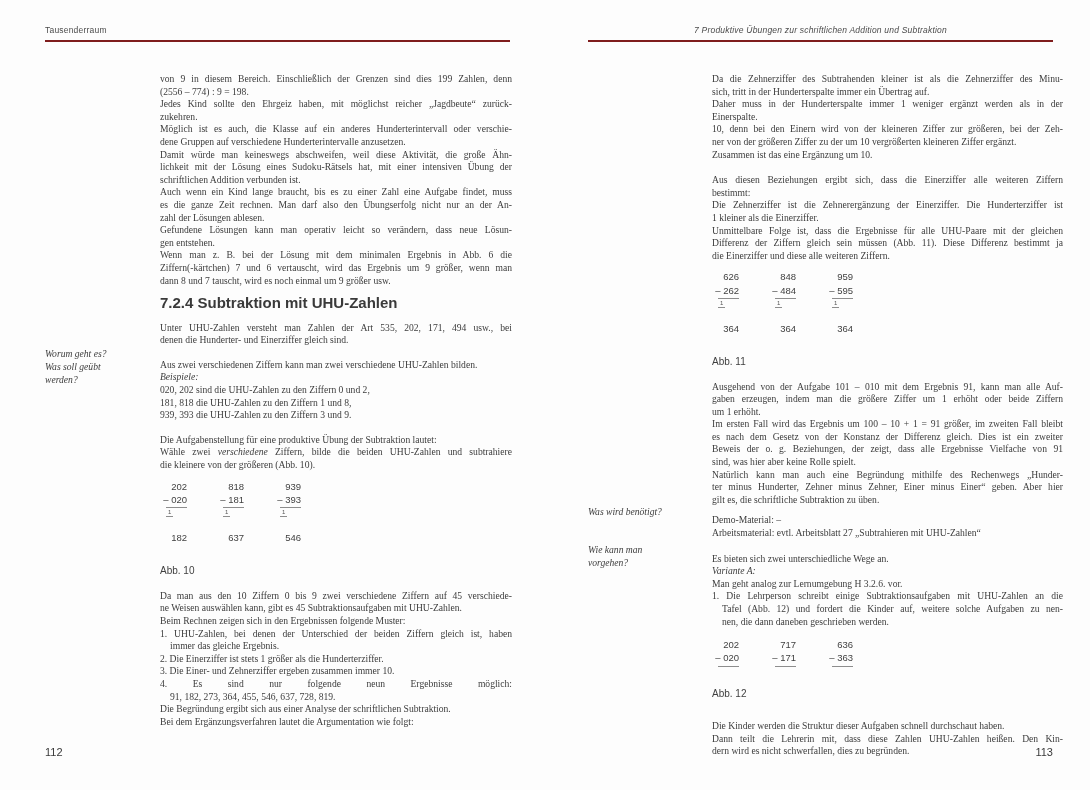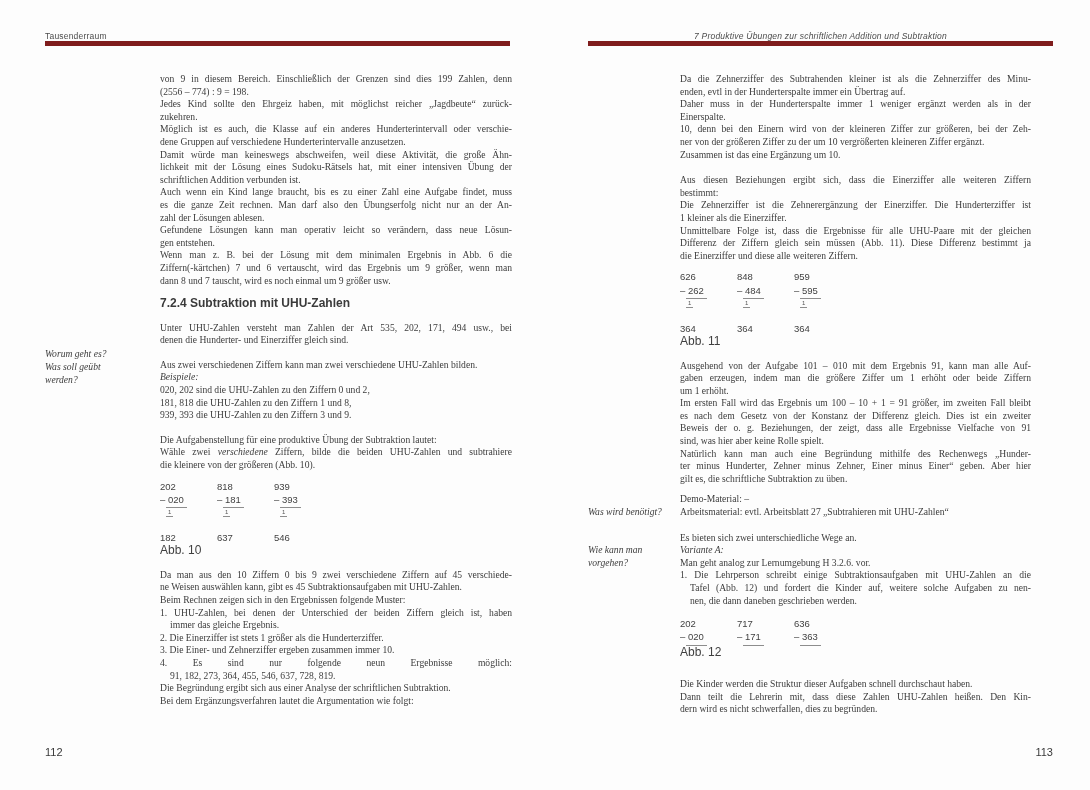--- a/index.html
+++ b/index.html
@@ -3,53 +3,53 @@
 <meta charset="utf-8">
 <style>
   html,body { margin:0; padding:0; background:#ffffff; }
   .canvas {
     position:relative; width:1090px; height:790px;
     background:#fdfdfd; overflow:hidden;
     font-family:"Liberation Serif", serif; color:#3c3c3c;
   }
   
   .page-header {
-    position:absolute; top:31px;
+    position:absolute; top:25px;
     font-family:"Liberation Sans", sans-serif; font-size:8.5px; letter-spacing:.2px;
-    color:#4c4c4c; border-bottom:5px solid #7f1d1d; 
+    color:#4c4c4c; border-bottom:2px solid #7f1d1d; padding-bottom:5px;
   }
   .page-header.left  { left:45px;  width:465px; text-align:left; }
   .page-header.right { left:588px; width:465px; text-align:center;font-style:italic; }
   
   .body-col {
     position:absolute; top:73px; width:352px;
     font-size:9.6px; line-height:12.6px; color:#3c3c3c;
   }
   #left-body  { left:160px; }
-  #right-body { left:680px; width:351px; }
+  #right-body { left:712px; width:351px; }
   .para { margin:0; }
   .line { min-height:12.6px; }
   .line.jl  { text-align:justify; text-align-last:justify; }
   .line.ind { padding-left:10px; }
   .heading {
     font-family:"Liberation Sans", sans-serif; font-weight:bold;
-    font-size:12px; line-height:12.6px; color:#3a3a3a;
+    font-size:15px; line-height:12.6px; color:#3a3a3a;
   }
   .gap { width:100%; }
   
   .mathfig { font-family:"Liberation Sans", sans-serif; color:#3f3f3f; }
   .prob { display:inline-block; vertical-align:top; width:27px; margin-right:30px;
           font-size:9.5px; line-height:13.2px; }
-  .m-min, .m-sub, .m-res { white-space:pre; }
+  .m-min, .m-sub, .m-res { text-align:right; white-space:pre; }
   .m-rule  { width:21px; margin-left:auto; border-top:1px solid #8d8d8d; margin-top:1px; }
   .m-carry { width:21px; margin-left:auto; height:7px; line-height:5px; text-align:left; }
   .m-carry span { display:inline-block; font-size:6px; color:#555;
                   border-bottom:1px solid #8d8d8d; padding:0 2px 1px 2px; }
   .m-res { margin-top:16px; }
-  .m-label { font-size:12px; margin-top:0; color:#3f3f3f; }
+  .m-label { font-size:10px; margin-top:21px; color:#3f3f3f; }
   
   .margin-note {
     position:absolute; width:112px;
     font-family:"Liberation Serif", serif; font-style:italic;
     font-size:9.6px; line-height:12.8px; color:#3c3c3c;margin-top:15px;
   }
   .margin-note.leftside  { left:45px; }
   .margin-note.rightside { left:588px; }
   
   .page-number {
@@ -175,21 +175,21 @@
       <div class="para">
         <div class="line"><span>Die Begründung ergibt sich aus einer Analyse der schriftlichen Subtraktion.</span></div>
       </div>
       <div class="para">
         <div class="line"><span>Bei dem Ergänzungsverfahren lautet die Argumentation wie folgt:</span></div>
       </div>
     </div>
   <div class="body-col" id="right-body">
       <div class="para">
         <div class="line jl"><span>Da die Zehnerziffer des Subtrahenden kleiner ist als die Zehnerziffer des Minu-</span></div>
-        <div class="line"><span>enden, evtl in der Hunderterspalte immer ein Übertrag auf.</span></div>
+        <div class="line"><span>sich, tritt in der Hunderterspalte immer ein Übertrag auf.</span></div>
       </div>
       <div class="para">
         <div class="line jl"><span>Daher muss in der Hunderterspalte immer 1 weniger ergänzt werden als in der</span></div>
         <div class="line"><span>Einerspalte.</span></div>
       </div>
       <div class="para">
         <div class="line jl"><span>10, denn bei den Einern wird von der kleineren Ziffer zur größeren, bei der Zeh-</span></div>
         <div class="line"><span>ner von der größeren Ziffer zu der um 10 vergrößerten kleineren Ziffer ergänzt.</span></div>
       </div>
       <div class="para">

